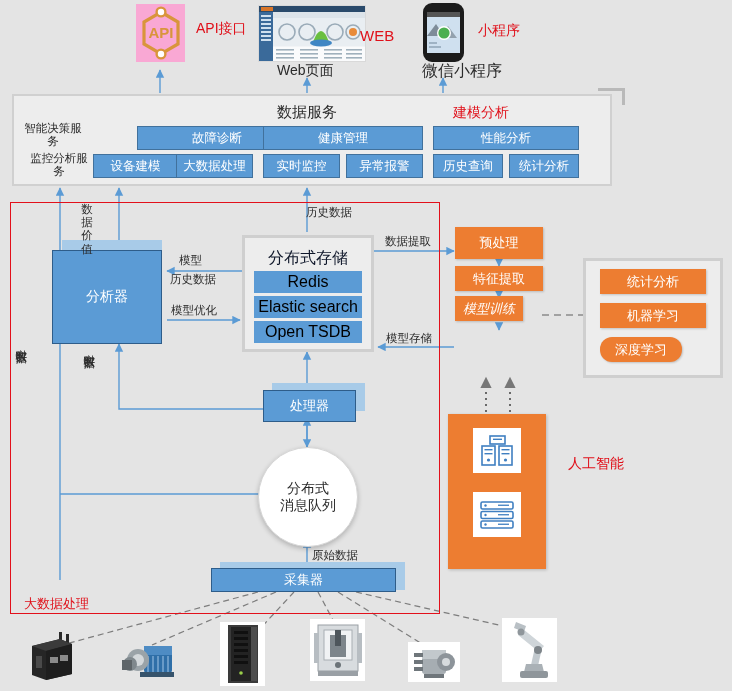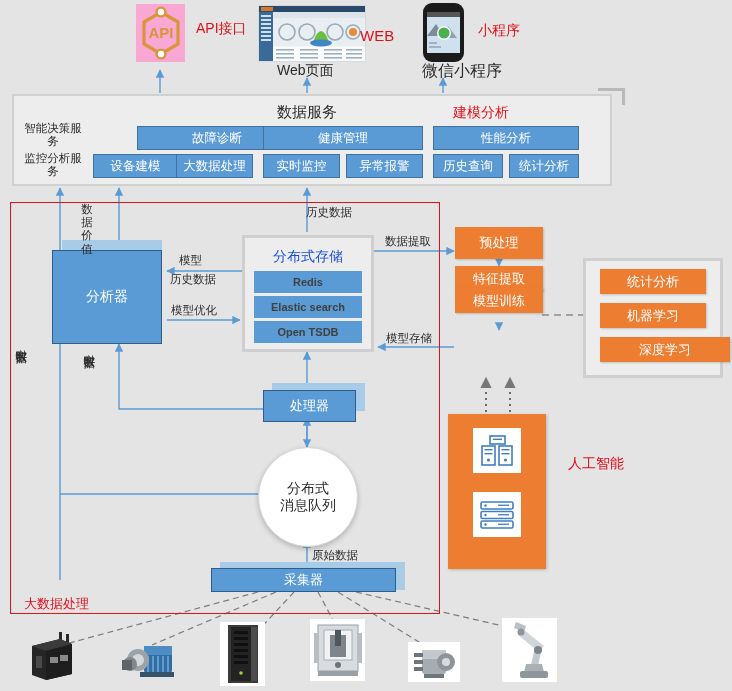--- a/index.html
+++ b/index.html
@@ -34,23 +34,23 @@
   .red-region{position:absolute;border:1px solid #e2101b;box-sizing:border-box;}
 
   
   .plate{position:absolute;background:#a8cbe8;}
   .box-blue{position:absolute;background:#5b9bd5;border:1px solid #2e5d8a;box-sizing:border-box;
             color:#fff;display:flex;align-items:center;justify-content:center;font-size:13px;}
   .box-analyzer{font-size:14px;}
 
   
   .store-panel{position:absolute;background:#ededed;border:3px solid #cfcfcf;box-sizing:border-box;}
-  .store-title{position:absolute;width:100%;text-align:center;font-size:14px;color:#1d4ed8;}
-  .store-item{position:absolute;background:#5b9bd5;color:#404040;font-size:11px;
-              display:flex;align-items:center;justify-content:center;font-weight:bold;}
+  .store-title{position:absolute;width:100%;text-align:center;font-size:16px;color:#0f172a;}
+  .store-item{position:absolute;background:#5b9bd5;color:#000000;font-size:16px;
+              display:flex;align-items:center;justify-content:center;}
 
   
   .queue{position:absolute;border-radius:50%;background:#ffffff;border:1px solid #d5d5d5;
          box-shadow:0 2px 5px rgba(0,0,0,.22);
          display:flex;flex-direction:column;align-items:center;justify-content:center;
          font-size:14px;color:#2b2b2b;line-height:1.25;}
 
   
   .box-orange{position:absolute;background:#ed7d31;color:#fff;font-size:13px;
               display:flex;align-items:center;justify-content:center;
@@ -216,21 +216,21 @@
   <div class="lbl lbl-red" style="left:478px;top:22px;font-size:14px;">小程序</div>
   <div class="lbl" style="left:422px;top:62px;font-size:16px;">微信小程序</div>
 
   <div class="corner-bracket" style="left:598px;top:88px;width:24px;height:14px;"></div>
   <div class="svc-panel" style="left:12px;top:94px;width:600px;height:92px;"></div>
 
   <div class="lbl" style="left:277px;top:103px;font-size:15px;">数据服务</div>
   <div class="lbl lbl-red" style="left:453px;top:104px;font-size:14px;">建模分析</div>
 
   <div class="lbl lbl-wrap" style="left:22px;top:122px;width:62px;font-size:11.5px;">智能决策服务</div>
-  <div class="lbl lbl-wrap" style="left:22px;top:152px;width:62px;font-size:11.5px;">监控分析服务</div>
+  <div class="lbl lbl-wrap" style="left:28px;top:152px;width:62px;font-size:11.5px;">监控分析服务</div>
 
   <div class="btn-blue" style="left:93px;top:126px;width:160px;height:24px;margin-left:44px;">故障诊断</div>
   <div class="btn-blue" style="left:93px;top:154px;width:85px;height:24px;">设备建模</div>
   <div class="btn-blue" style="left:176px;top:154px;width:77px;height:24px;">大数据处理</div>
 
   <div class="btn-blue" style="left:263px;top:126px;width:160px;height:24px;">健康管理</div>
   <div class="btn-blue" style="left:263px;top:154px;width:77px;height:24px;">实时监控</div>
   <div class="btn-blue" style="left:346px;top:154px;width:77px;height:24px;">异常报警</div>
 
   <div class="btn-blue" style="left:433px;top:126px;width:146px;height:24px;">性能分析</div>
@@ -266,26 +266,26 @@
   <div class="lbl" style="left:170px;top:273px;font-size:11.5px;">历史数据</div>
   <div class="lbl" style="left:171px;top:304px;font-size:11.5px;">模型优化</div>
   <div class="lbl lbl-vert" style="left:14px;top:340px;font-size:11.5px;">实时数据</div>
   <div class="lbl lbl-vert" style="left:82px;top:345px;font-size:11.5px;">实时数据</div>
   <div class="lbl" style="left:312px;top:549px;font-size:11.5px;">原始数据</div>
   <div class="lbl" style="left:385px;top:235px;font-size:11.5px;">数据提取</div>
   <div class="lbl" style="left:386px;top:332px;font-size:11.5px;">模型存储</div>
 
   <div class="box-orange" style="left:455px;top:227px;width:88px;height:32px;">预处理</div>
   <div class="box-orange" style="left:455px;top:266px;width:88px;height:25px;">特征提取</div>
-  <div class="box-orange" style="left:455px;top:288px;width:88px;height:25px;">模型训练</div>
+  <div class="box-orange" style="left:455px;top:296px;width:68px;height:25px;font-style:italic;">模型训练</div>
 
   <div class="algo-panel" style="left:583px;top:258px;width:140px;height:120px;"></div>
   <div class="box-orange" style="left:600px;top:269px;width:106px;height:25px;">统计分析</div>
   <div class="box-orange" style="left:600px;top:303px;width:106px;height:25px;">机器学习</div>
-  <div class="box-orange" style="left:600px;top:337px;width:130px;height:25px;">深度学习</div>
+  <div class="box-orange" style="left:600px;top:337px;width:82px;height:25px;border-radius:12px;">深度学习</div>
 
   <div class="ai-panel" style="left:448px;top:414px;width:98px;height:155px;"></div>
   <div class="ai-tile" style="left:473px;top:428px;width:48px;height:45px;">
     <svg width="34" height="32" viewBox="0 0 34 32">
       <rect x="10" y="1" width="15" height="8" fill="none" stroke="#3f7fc1" stroke-width="1.6"></rect>
       <rect x="13" y="3.6" width="9" height="1.4" fill="#3f7fc1"></rect>
       <rect x="2" y="11" width="13" height="19" fill="none" stroke="#3f7fc1" stroke-width="1.6"></rect>
       <rect x="19" y="11" width="13" height="19" fill="none" stroke="#3f7fc1" stroke-width="1.6"></rect>
       <g fill="#3f7fc1">
         <rect x="4.5" y="14" width="8" height="1.4"></rect>

